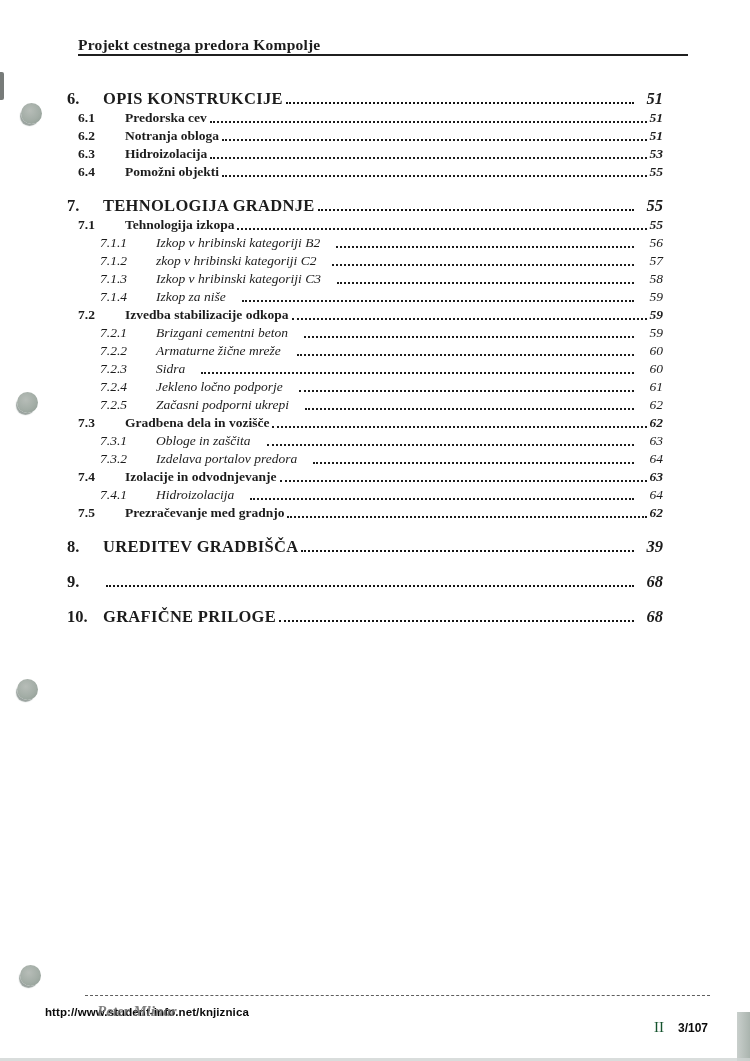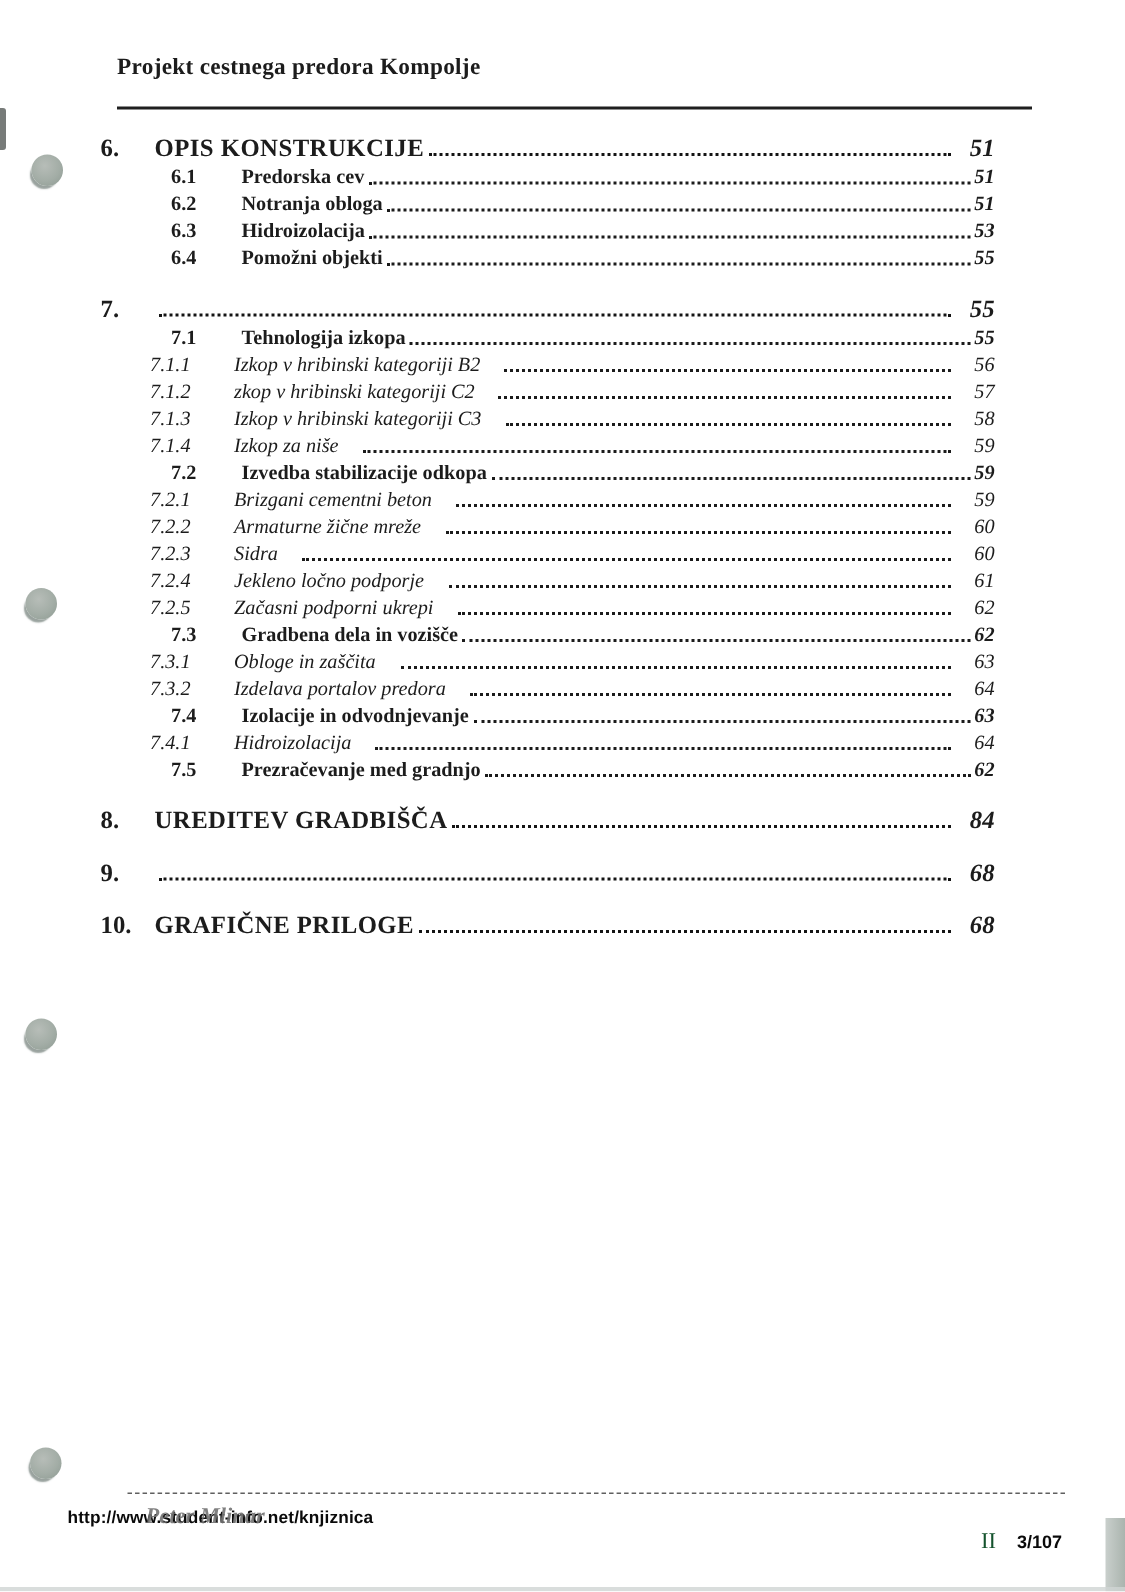--- a/index.html
+++ b/index.html
@@ -8,40 +8,40 @@
     width:750px;height:1061px;
     background:#ffffff;
     overflow:hidden;
     font-family:"Liberation Serif", serif;
     color:#1c1c1c;
   }
   
   .header{
     position:absolute;left:78px;top:36px;width:610px;
     border-bottom:2px solid #1f1f1f;
-    padding-bottom:17px;
+    padding-bottom:0;
   }
   .header .title{
     font-weight:bold;font-size:15.5px;letter-spacing:.2px;
   }
   
   .toc{position:absolute;left:67px;top:88px;width:596px;}
   .row{display:flex;align-items:flex-end;line-height:1.1;}
   .row .num{flex:0 0 auto;white-space:nowrap;}
   .row .label{flex:0 0 auto;white-space:nowrap;margin-top:48px;}
   .row .leader{flex:1 1 auto;border-bottom:2px dotted #1b1b1b;margin:0 3px;align-self:flex-end;margin-bottom:3px;}
   .row .pg{flex:0 0 auto;text-align:right;white-space:nowrap;font-style:italic;}
   .row.l0{height:20px;font-size:16.5px;font-weight:bold;margin-top:0;}
   .row.l0 .num{width:36px;}
   .row.l0 .label{letter-spacing:.3px;}
   .row.l0 .leader{border-bottom:2.5px dotted #141414;margin-bottom:4px;}
   .row.l0 .pg{min-width:22px;padding-left:4px;}
   .row.l0:not(:first-child){margin-top:15px;}
   .row.l1{height:18px;font-size:13.5px;font-weight:bold;padding-left:11px;}
-  .row.l1 .num{width:47px;margin-left:36px;}
+  .row.l1 .num{width:47px;}
   .row.l2{height:18px;font-size:13.5px;font-style:italic;padding-left:33px;gap:13px;}
   .row.l2 .num{width:43px;}
   
   .footer{position:absolute;left:0;top:990px;width:750px;}
   .footer-line{
     position:absolute;left:85px;top:5px;width:625px;height:0;
     border-top:1.5px dashed #5f5f5f;
   }
   .footer-row{position:absolute;left:45px;top:12px;width:665px;height:22px;}
   .footer-left{position:absolute;left:0;top:0;}
@@ -117,20 +117,21 @@
 
     <div class="row l1">
       <span class="num">6.4</span>
       <span class="label">Pomožni objekti</span>
       <span class="leader"></span>
       <span class="pg">55</span>
     </div>
 
     <div class="row l0">
       <span class="num">7.</span>
+      <span class="label">TEHNOLOGIJA GRADNJE</span>
       <span class="leader"></span>
       <span class="pg">55</span>
     </div>
 
     <div class="row l1">
       <span class="num">7.1</span>
       <span class="label">Tehnologija izkopa</span>
       <span class="leader"></span>
       <span class="pg">55</span>
     </div>
@@ -244,21 +245,21 @@
       <span class="num">7.5</span>
       <span class="label">Prezračevanje med gradnjo</span>
       <span class="leader"></span>
       <span class="pg">62</span>
     </div>
 
     <div class="row l0">
       <span class="num">8.</span>
       <span class="label">UREDITEV GRADBIŠČA</span>
       <span class="leader"></span>
-      <span class="pg">84</span>
+      <span class="pg">39</span>
     </div>
 
     <div class="row l0">
       <span class="num">9.</span>
       <span class="leader"></span>
       <span class="pg">68</span>
     </div>
 
     <div class="row l0">
       <span class="num">10.</span>

